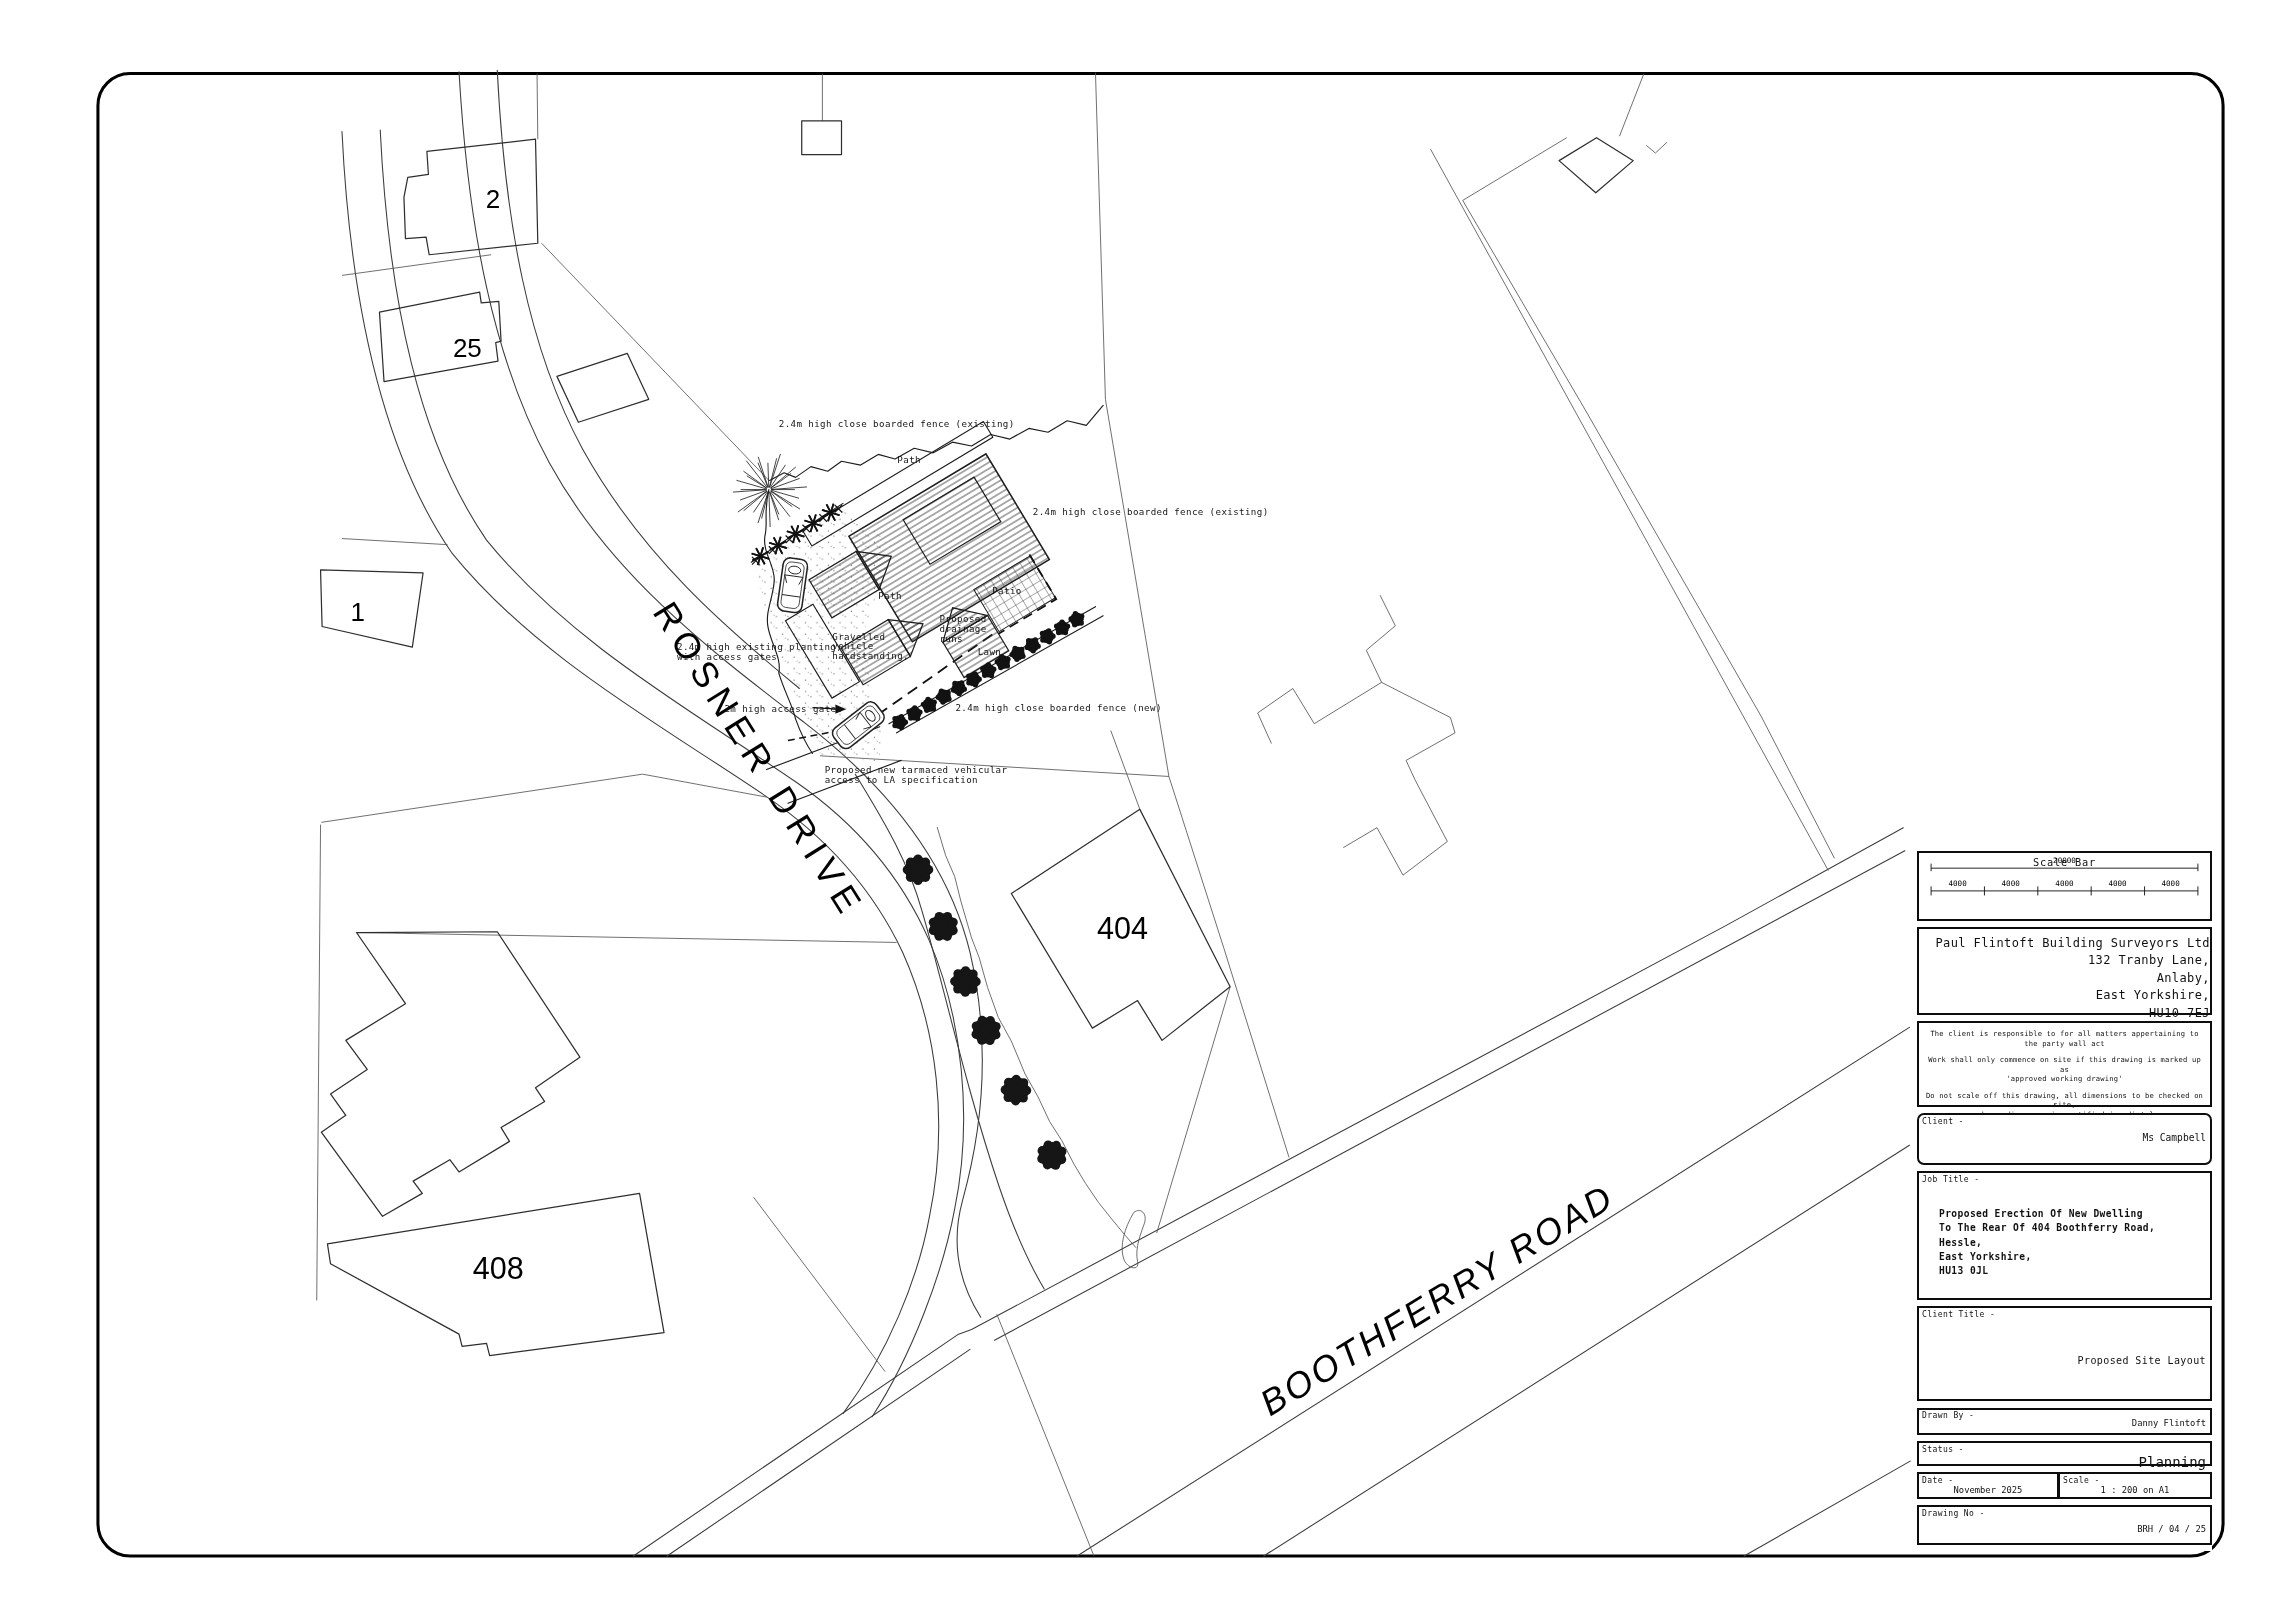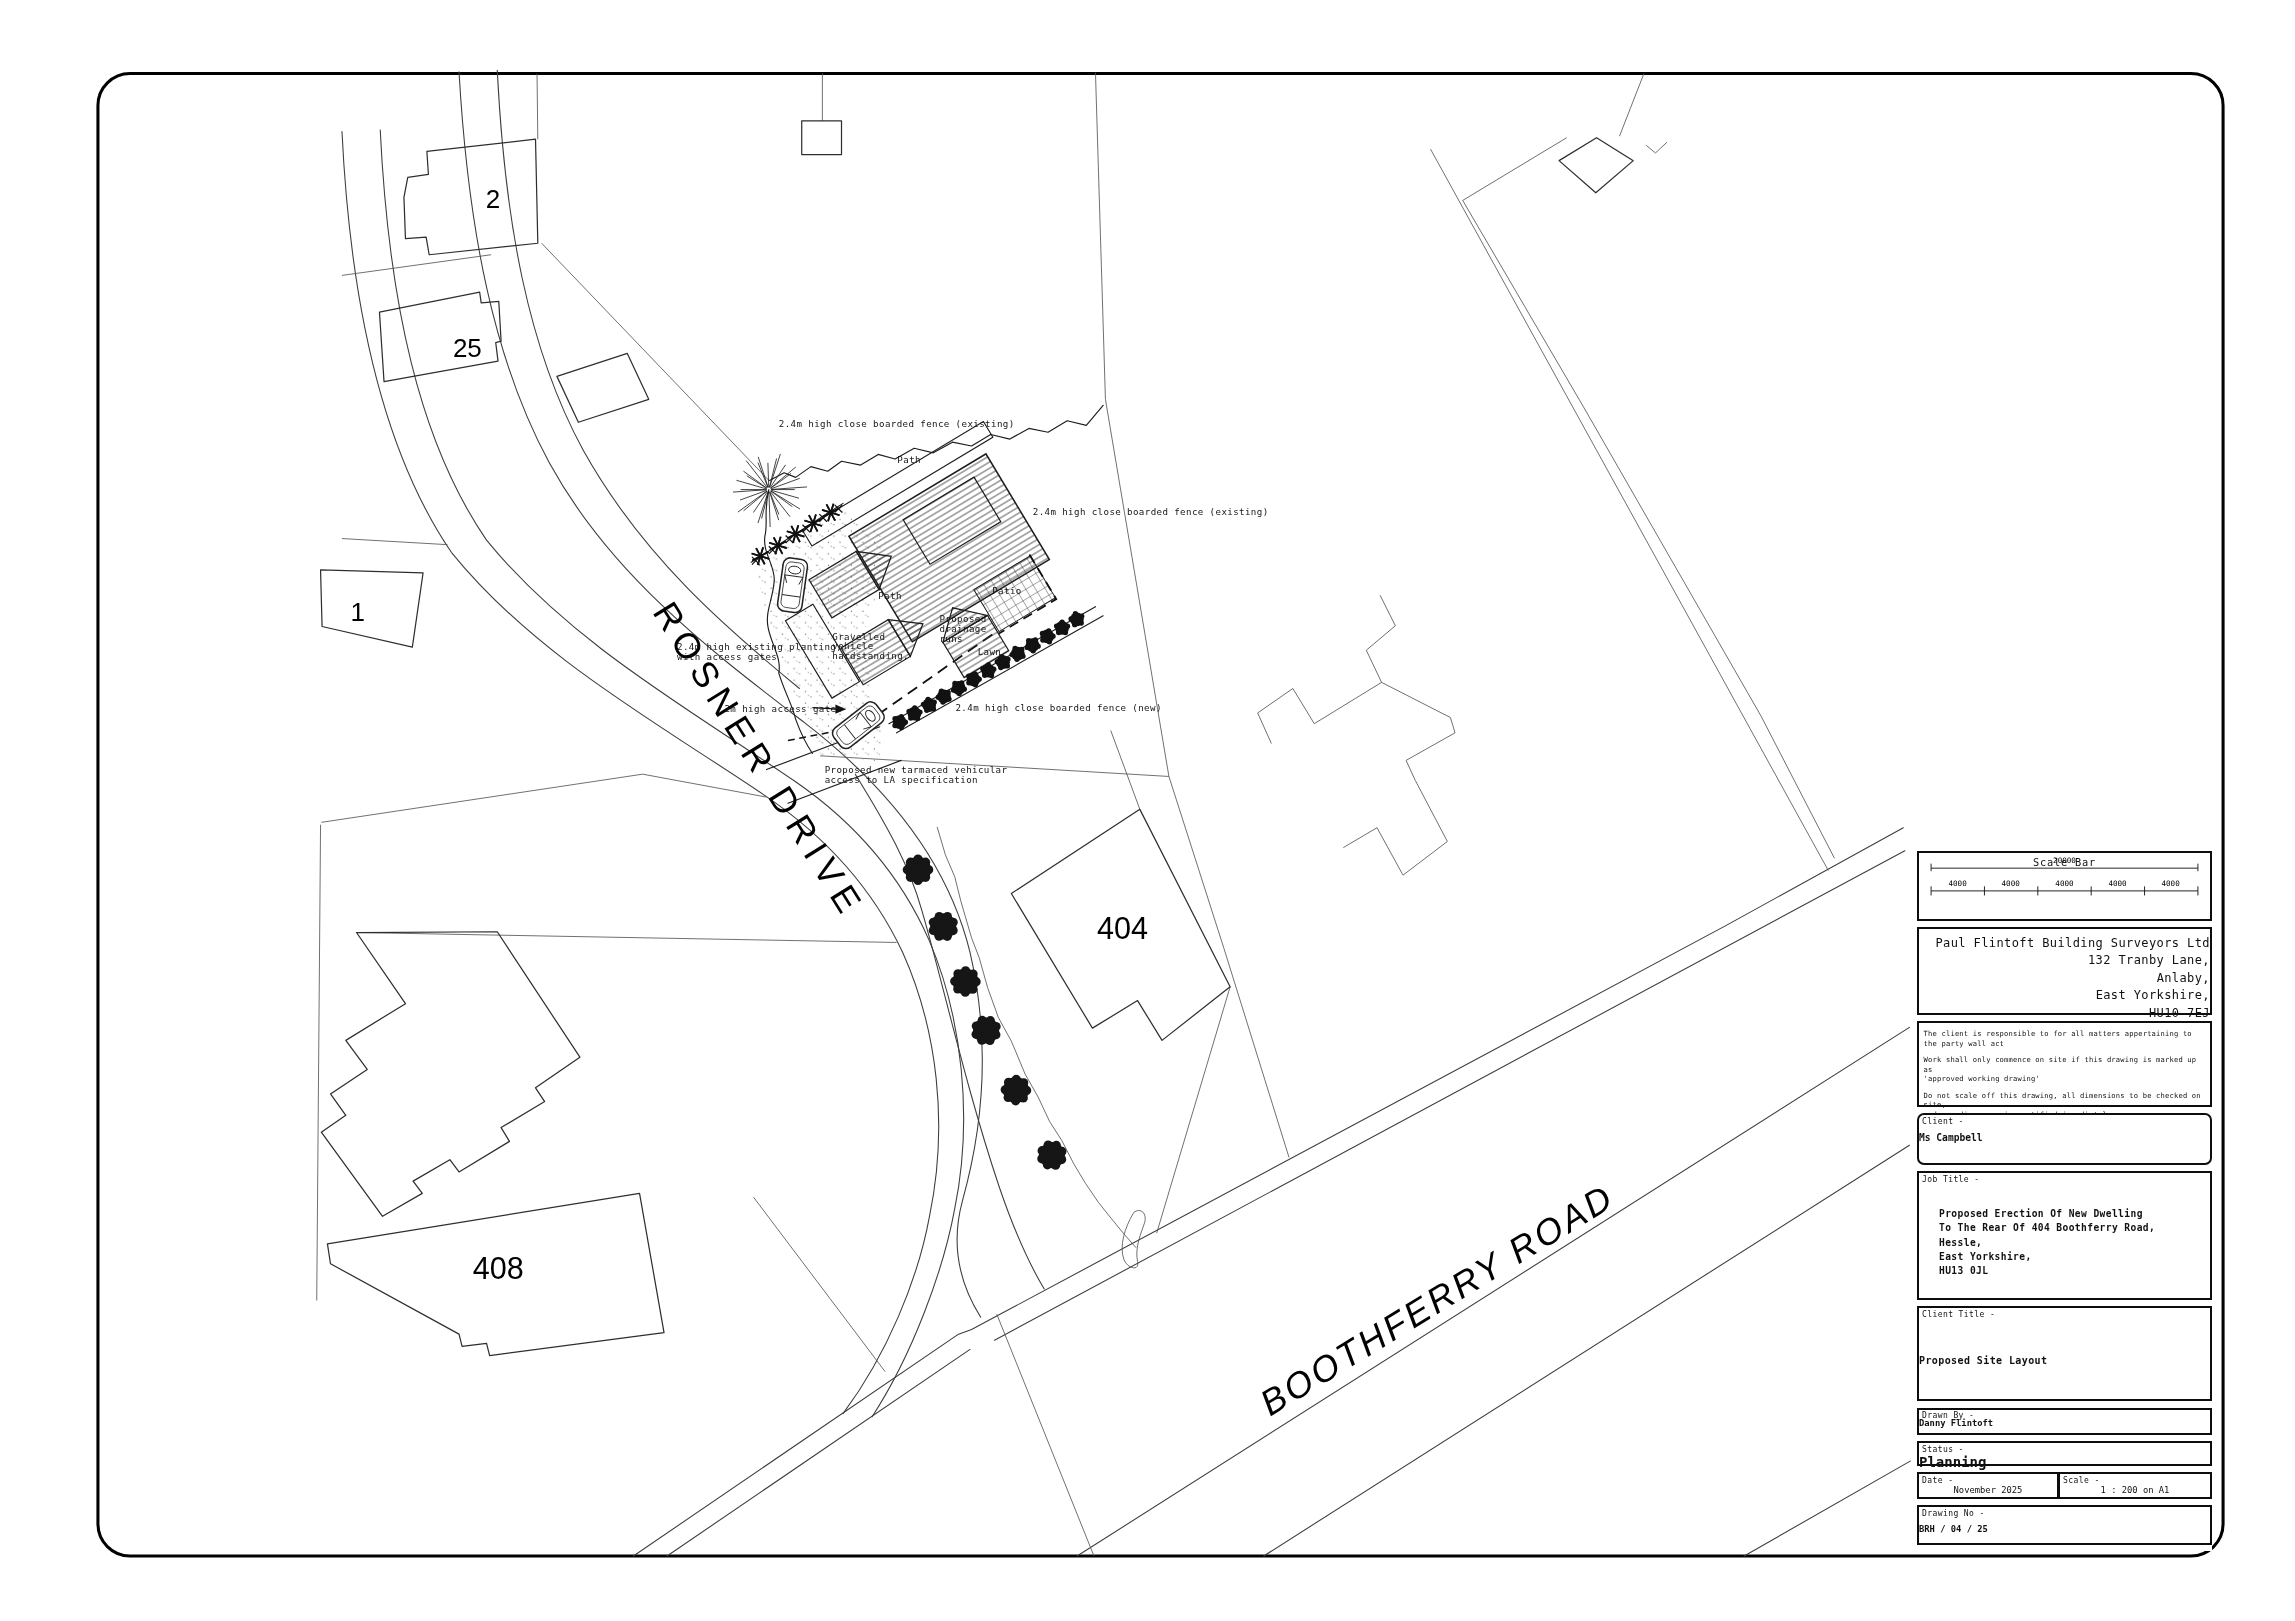--- a/index.html
+++ b/index.html
@@ -15,21 +15,21 @@
   .dash2{fill:none;stroke:#111;stroke-width:2;stroke-dasharray:9 6;}
   .ann{font:12px "DejaVu Sans Mono",monospace;fill:#151515;letter-spacing:.5px;}
   .houseNum{font:34px "Liberation Sans",sans-serif;fill:#000;}
   .houseNumBig{font:40px "Liberation Sans",sans-serif;fill:#000;}
   .roadName{font:47px "Liberation Sans",sans-serif;fill:#000;letter-spacing:10px;}
   .roadNameI{font:italic 47px "Liberation Sans",sans-serif;fill:#000;letter-spacing:4px;}
   
   .tblock{position:absolute;left:1917px;top:851px;width:295px;background:#fff;color:#111;}
   .tb-box{border:2.3px solid #0d0d0d;background:#fff;box-sizing:border-box;position:relative;margin-bottom:6.1px;}
   .tb-label{font-size:8px;letter-spacing:0.4px;padding:1.5px 0 0 3.1px;}
-  .tb-center{position:absolute;left:0;right:4px;text-align:left;font-weight:bold;}
+  .tb-center{position:absolute;left:0;right:4px;text-align:right;}
   .sb-title{font-size:10.3px;text-align:center;padding-top:3.1px;letter-spacing:0.8px;}
   .surv{font-size:12px;text-align:right;line-height:1.45;padding-top:6px;letter-spacing:0.4px;}
   .notes{font-size:7.1px;line-height:1.35;padding:6.1px 4.6px 0 4.6px;letter-spacing:0.2px;}
   .notes p{margin:0 0 6.9px 0;}
   .joblines{font-size:9.6px;line-height:1.5;padding:23px 0 0 20px;letter-spacing:0.4px;font-weight:bold;}
   .row2{display:flex;gap:0;}
 </style>
 </head>
 <body>
 
@@ -443,21 +443,21 @@
 
   <div class="tb-box surv" style="height:88px;">
     <div>Paul Flintoft Building Surveyors Ltd</div>
     <div>132 Tranby Lane,</div>
     <div>Anlaby,</div>
     <div>East Yorkshire,</div>
     <div>HU10 7EJ</div>
     <div>Tel - 01482 353670</div>
   </div>
 
-  <div class="tb-box notes" style="height:86px;">
+  <div class="tb-box notes" style="height:86px;text-align:center;">
     <p>The client is responsible to for all matters appertaining to the party wall act</p>
     <p style="margin-bottom:0;">Work shall only commence on site if this drawing is marked up as</p>
     <p>'approved working drawing'</p>
     <p style="margin-bottom:0;">Do not scale off this drawing, all dimensions to be checked on site,</p>
     <p>and any discrepancies notified immediately</p>
   </div>
 
   <div class="tb-box" style="height:52px;border-radius:7px;">
     <div class="tb-label">Client -</div>
     <div class="tb-center" style="top:17px;font-size:9.6px;">Ms Campbell</div>

